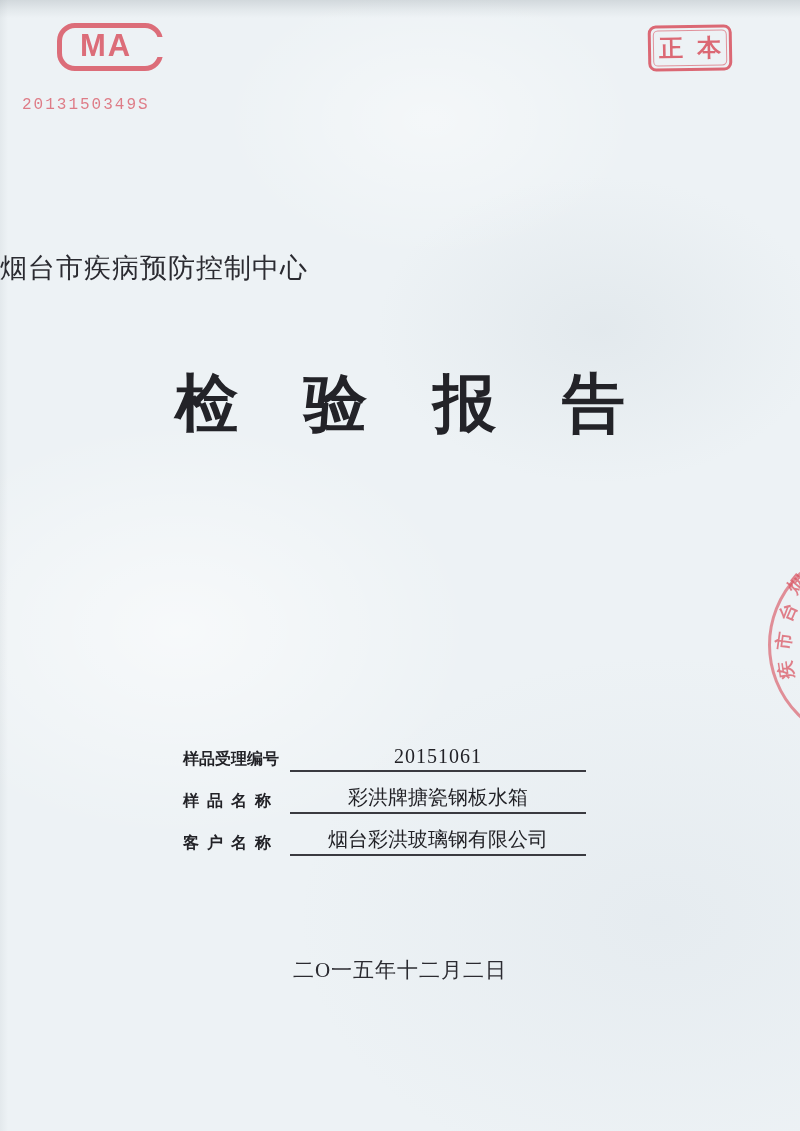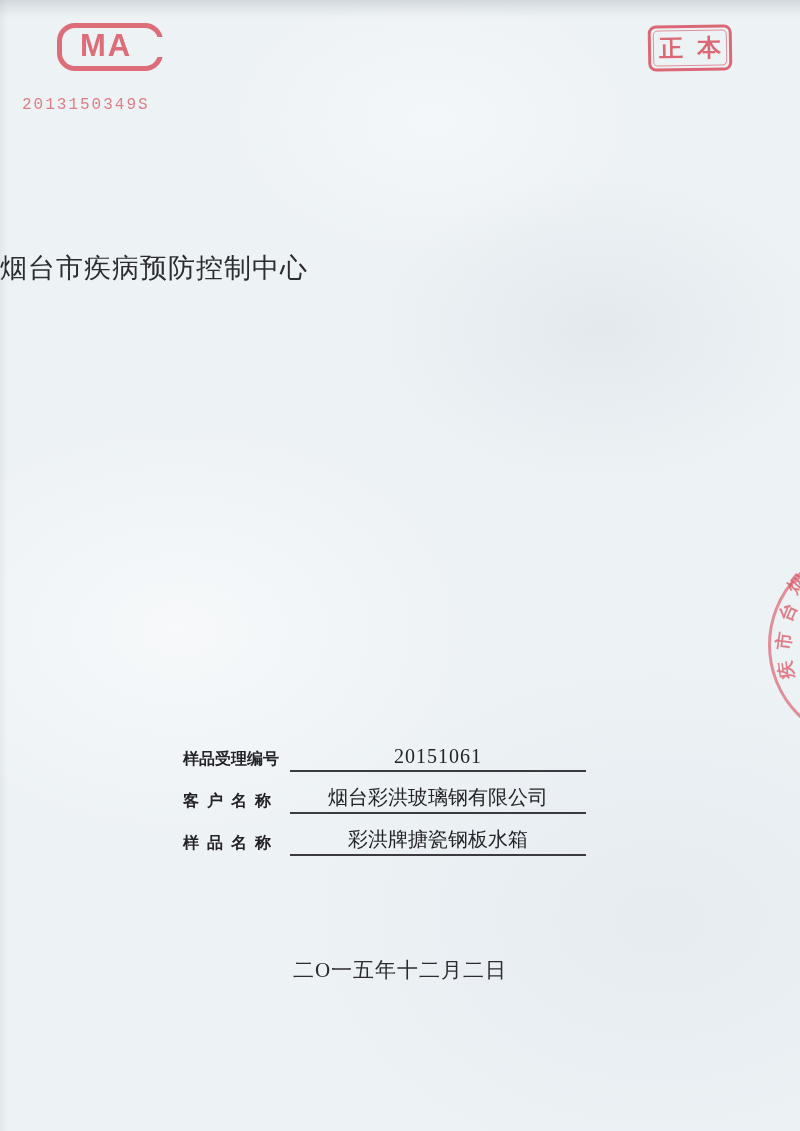--- a/index.html
+++ b/index.html
@@ -202,39 +202,42 @@
     <span class="cma-ma">MA</span>
   </div>
   <div class="cma-number">2013150349S</div>
 
   <div class="original-stamp">
     <span class="original-label">正本</span>
   </div>
 
   <div class="org-title">烟台市疾病预防控制中心</div>
 
+  <div class="report-title">
+    <span>检验报告</span>
+  </div>
 
 
   <div class="round-seal">
     <span class="seal-char c0">烟</span>
     <span class="seal-char c1">台</span>
     <span class="seal-char c2">市</span>
     <span class="seal-char c3">疾</span>
   </div>
 
   <div class="form">
     <div class="form-row">
       <span class="form-label">样品受理编号</span>
       <span class="form-line">20151061</span>
     </div>
     <div class="form-row">
+      <span class="form-label">样 品 名 称</span>
+      <span class="form-line">彩洪牌搪瓷钢板水箱</span>
+    </div>
+    <div class="form-row">
       <span class="form-label">客 户 名 称</span>
       <span class="form-line">烟台彩洪玻璃钢有限公司</span>
     </div>
-    <div class="form-row">
-      <span class="form-label">样 品 名 称</span>
-      <span class="form-line">彩洪牌搪瓷钢板水箱</span>
-    </div>
   </div>
 
   <div class="date-line">二O一五年十二月二日</div>
 
 </div>
 
 </body></html>

